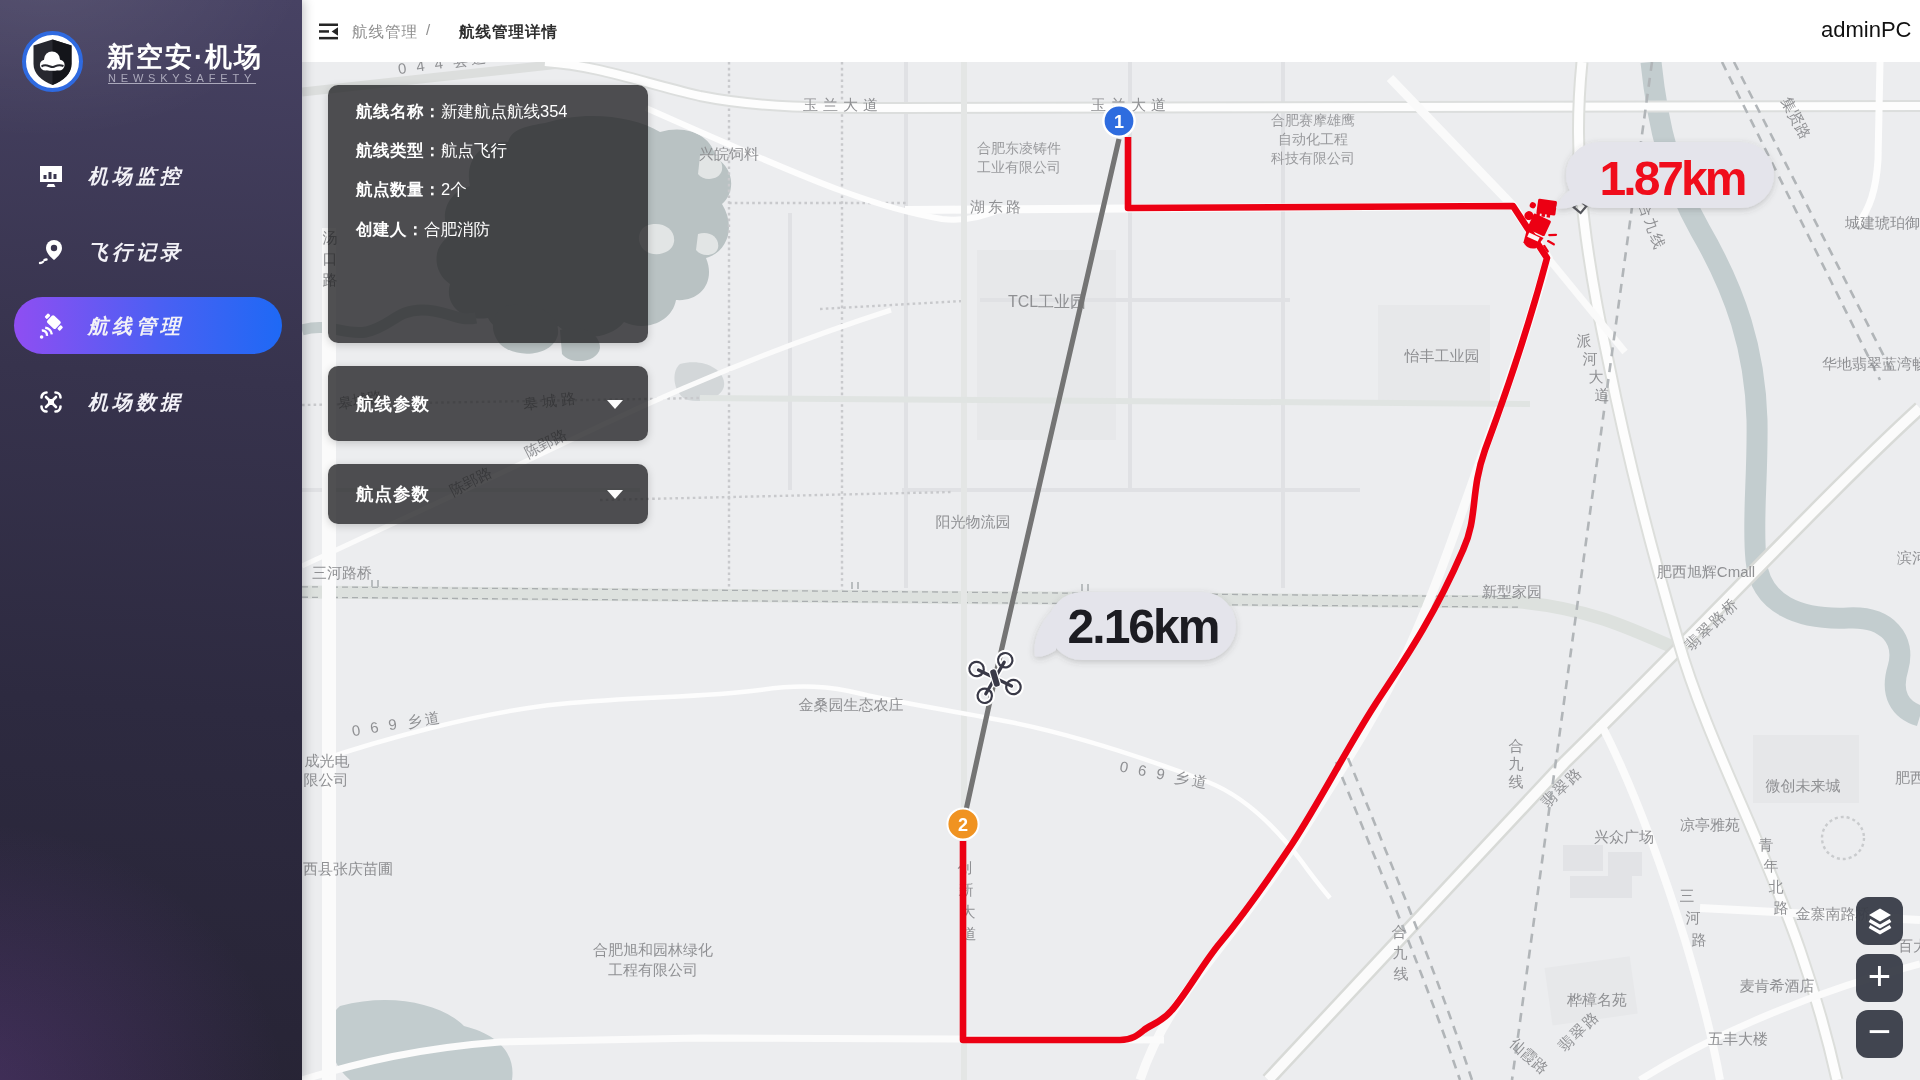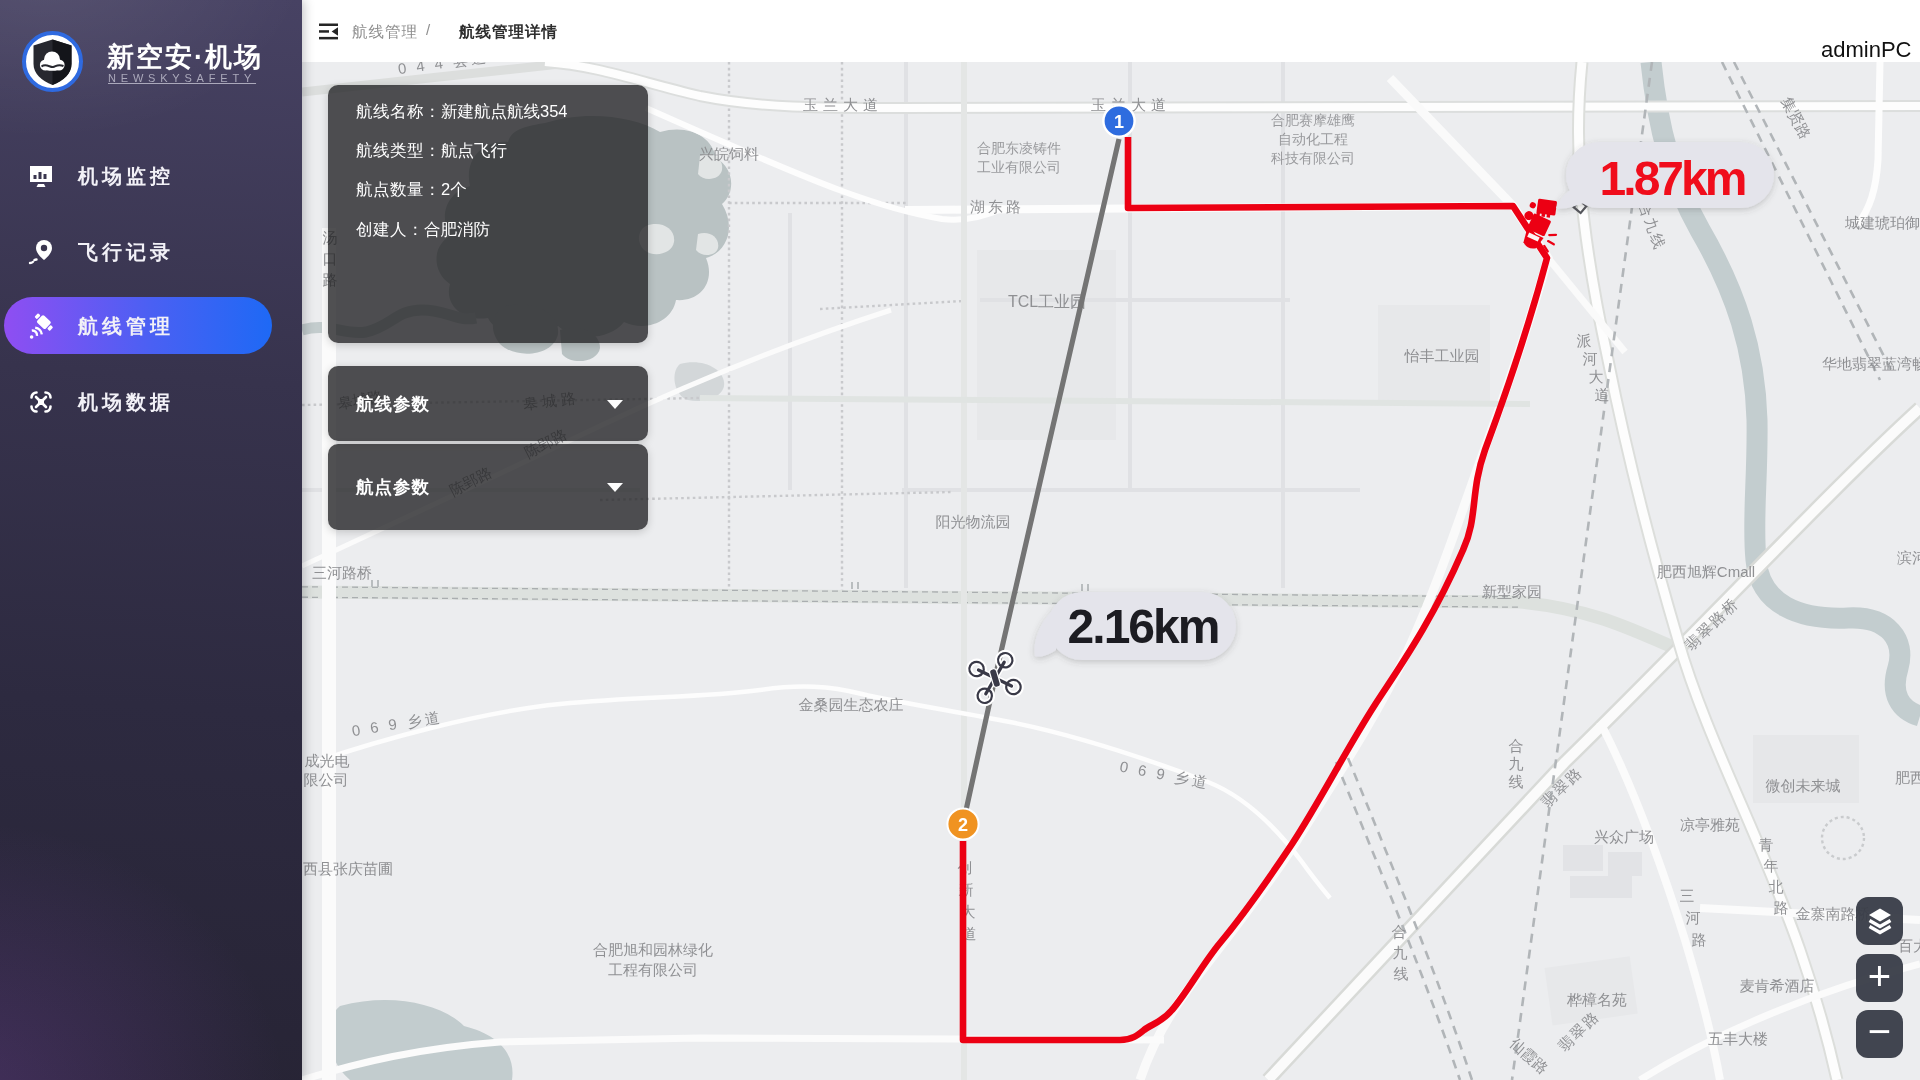--- a/index.html
+++ b/index.html
@@ -13,42 +13,42 @@
       radial-gradient(460px 400px at -12% 102%, rgba(148,82,205,0.26), rgba(148,82,205,0) 70%),
       linear-gradient(184deg,#474263 0%, #37334d 35%, #2d2a40 65%, #272435 100%);
     box-shadow:2px 0 10px rgba(20,18,30,0.25); z-index:30;padding-left:16px; }
   #logoRow { position:absolute; left:22px; top:31px; height:62px; }
   #logoCircle { position:absolute; left:0; top:0; width:61px; height:61px; border-radius:50%;
     background:#fff; border:4px solid #2f6ae0; }
   #brandTitle { position:absolute; left:85px; top:8px; width:200px; color:#fff;
     font-size:27px; font-weight:bold; letter-spacing:2px; white-space:nowrap; }
   #brandSub { position:absolute; left:86px; top:41px; color:#aba9bb; font-size:11px;
     letter-spacing:4.8px; white-space:nowrap;text-decoration:underline; }
-  .menuItem { position:absolute; left:4px; width:268px; height:57px; color:#f2f1f7; }
+  .menuItem { position:absolute; left:14px; width:268px; height:57px; color:#f2f1f7;font-style:italic; }
   .menuItem .mtext { position:absolute; left:74px; top:50%; transform:translateY(-50%);
     font-size:20px; letter-spacing:4px; font-weight:bold; white-space:nowrap; }
   .menuItem svg { position:absolute; left:24px; top:50%; transform:translateY(-50%); }
   .menuActive { background:linear-gradient(90deg,#8f4ef2 0%, #4a60f3 55%, #1e69f5 100%);
     border-radius:29px; }
   
   #topbar { position:absolute; left:302px; top:0; width:1618px; height:62px; background:#fff; z-index:20; }
   #crumb1 { position:absolute; left:50px; top:22px; font-size:15.5px; color:#8e8e8e; letter-spacing:1px;}
   #crumbSep { position:absolute; left:124px; top:21px; font-size:15px; color:#8e8e8e; }
   #crumb2 { position:absolute; left:139px; top:22px; font-size:15.5px; color:#2e2e2e; font-weight:bold; letter-spacing:1px;margin-left:18px;}
-  #adminPC { position:absolute; left:1519px; top:17px; font-size:22px; color:#111;margin-top:20px; }
+  #adminPC { position:absolute; left:1519px; top:17px; font-size:22px; color:#111; }
   
   #map { position:absolute; left:302px; top:62px; width:1618px; height:1018px; z-index:5; }
   
   .mpanel { position:absolute; background:rgba(32,32,34,0.78); border-radius:10px;
     color:#fff; z-index:15; box-shadow:0 2px 8px rgba(0,0,0,0.18); }
   #panelInfo { left:328px; top:85px; width:320px; height:258px; padding:16px 0 0 28px; }
   #panelInfo .row { height:39.2px; font-size:16.5px; line-height:20px; white-space:nowrap; }
-  #panelInfo .lab { font-weight:normal; letter-spacing:0.5px; }
+  #panelInfo .lab { font-weight:bold; letter-spacing:0.5px; }
   #panel2 { left:328px; top:366px; width:320px; height:75px; }
-  #panel3 { left:328px; top:444px; width:320px; height:86px; }
+  #panel3 { left:328px; top:464px; width:320px; height:60px; }
   .ptitle { position:absolute; left:28px; top:50%; transform:translateY(-50%);
     font-size:17.5px; font-weight:bold; letter-spacing:1px; }
   .caret { position:absolute; right:25px; top:50%; margin-top:-4px; width:0; height:0;
     border-left:8px solid transparent; border-right:8px solid transparent; border-top:9px solid #fdfdfd; }
   
   .mapBtn { position:absolute; left:1856px; width:47px; height:48px; border-radius:12px;
     background:rgba(56,60,71,0.95); z-index:15; color:#fff; text-align:center; }
 </style>
 </head>
 <body>

